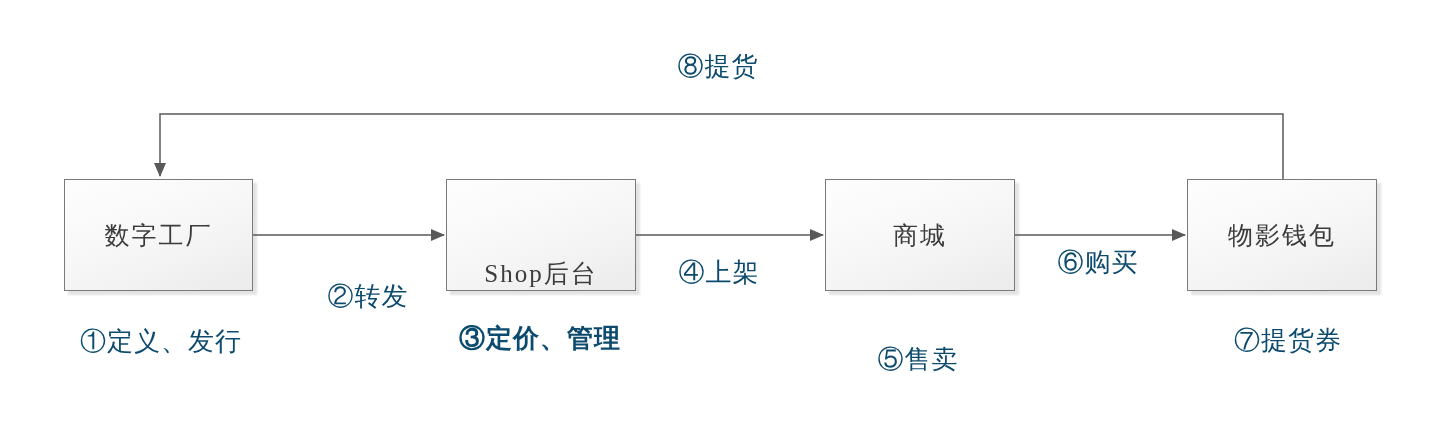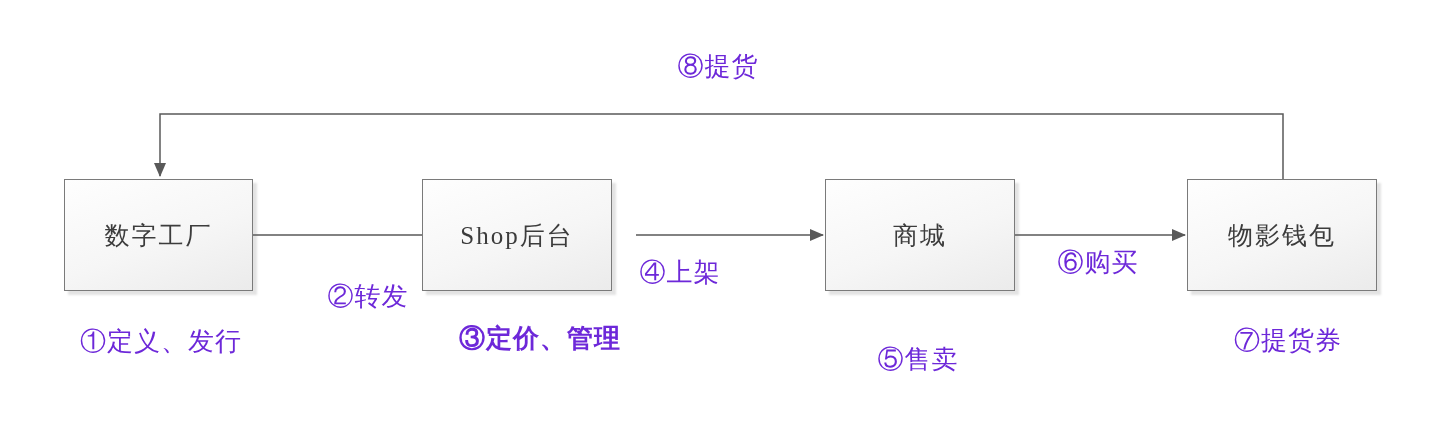--- a/index.html
+++ b/index.html
@@ -29,33 +29,33 @@
     background: linear-gradient(160deg, #fefefe 0%, #f6f6f6 55%, #ebebeb 100%);
     box-shadow: 4px 4px 2px rgba(100,100,100,0.18);
     display: flex;
     align-items: center;
     justify-content: center;
     font-size: 25px;
     letter-spacing: 2px;
     color: #3c3c3c;
   }
   .node-1 { left: 64px;  width: 189px; }
-  .node-2 { left: 422px; }
+  .node-2 { left: 446px; align-items: flex-end; }
   .node-3 { left: 825px; }
   .node-4 { left: 1187px; }
   .lbl {
     position: absolute;
     transform: translate(-50%, -50%);
     font-size: 26px;
     letter-spacing: 1px;
     white-space: nowrap;
-    color: #6d28d9;
+    color: #0c4a6e;
   }
   .edge-lbl-1 { left: 368px;  top: 284px; margin-top: 12px; }
-  .edge-lbl-2 { left: 680px;  top: 272px; }
+  .edge-lbl-2 { left: 719px;  top: 272px; }
   .edge-lbl-3 { left: 1098px; top: 262px; }
   .edge-lbl-4 { left: 718px;  top: 66px; }
   .cap-1 { left: 161px;  top: 341px; }
   .cap-2 { left: 540px;  top: 338px; font-weight: bold; }
   .cap-3 { left: 918px;  top: 339px; margin-top: 20px; }
   .cap-4 { left: 1288px; top: 340px; }
 </style>
 </head>
 <body>
 

